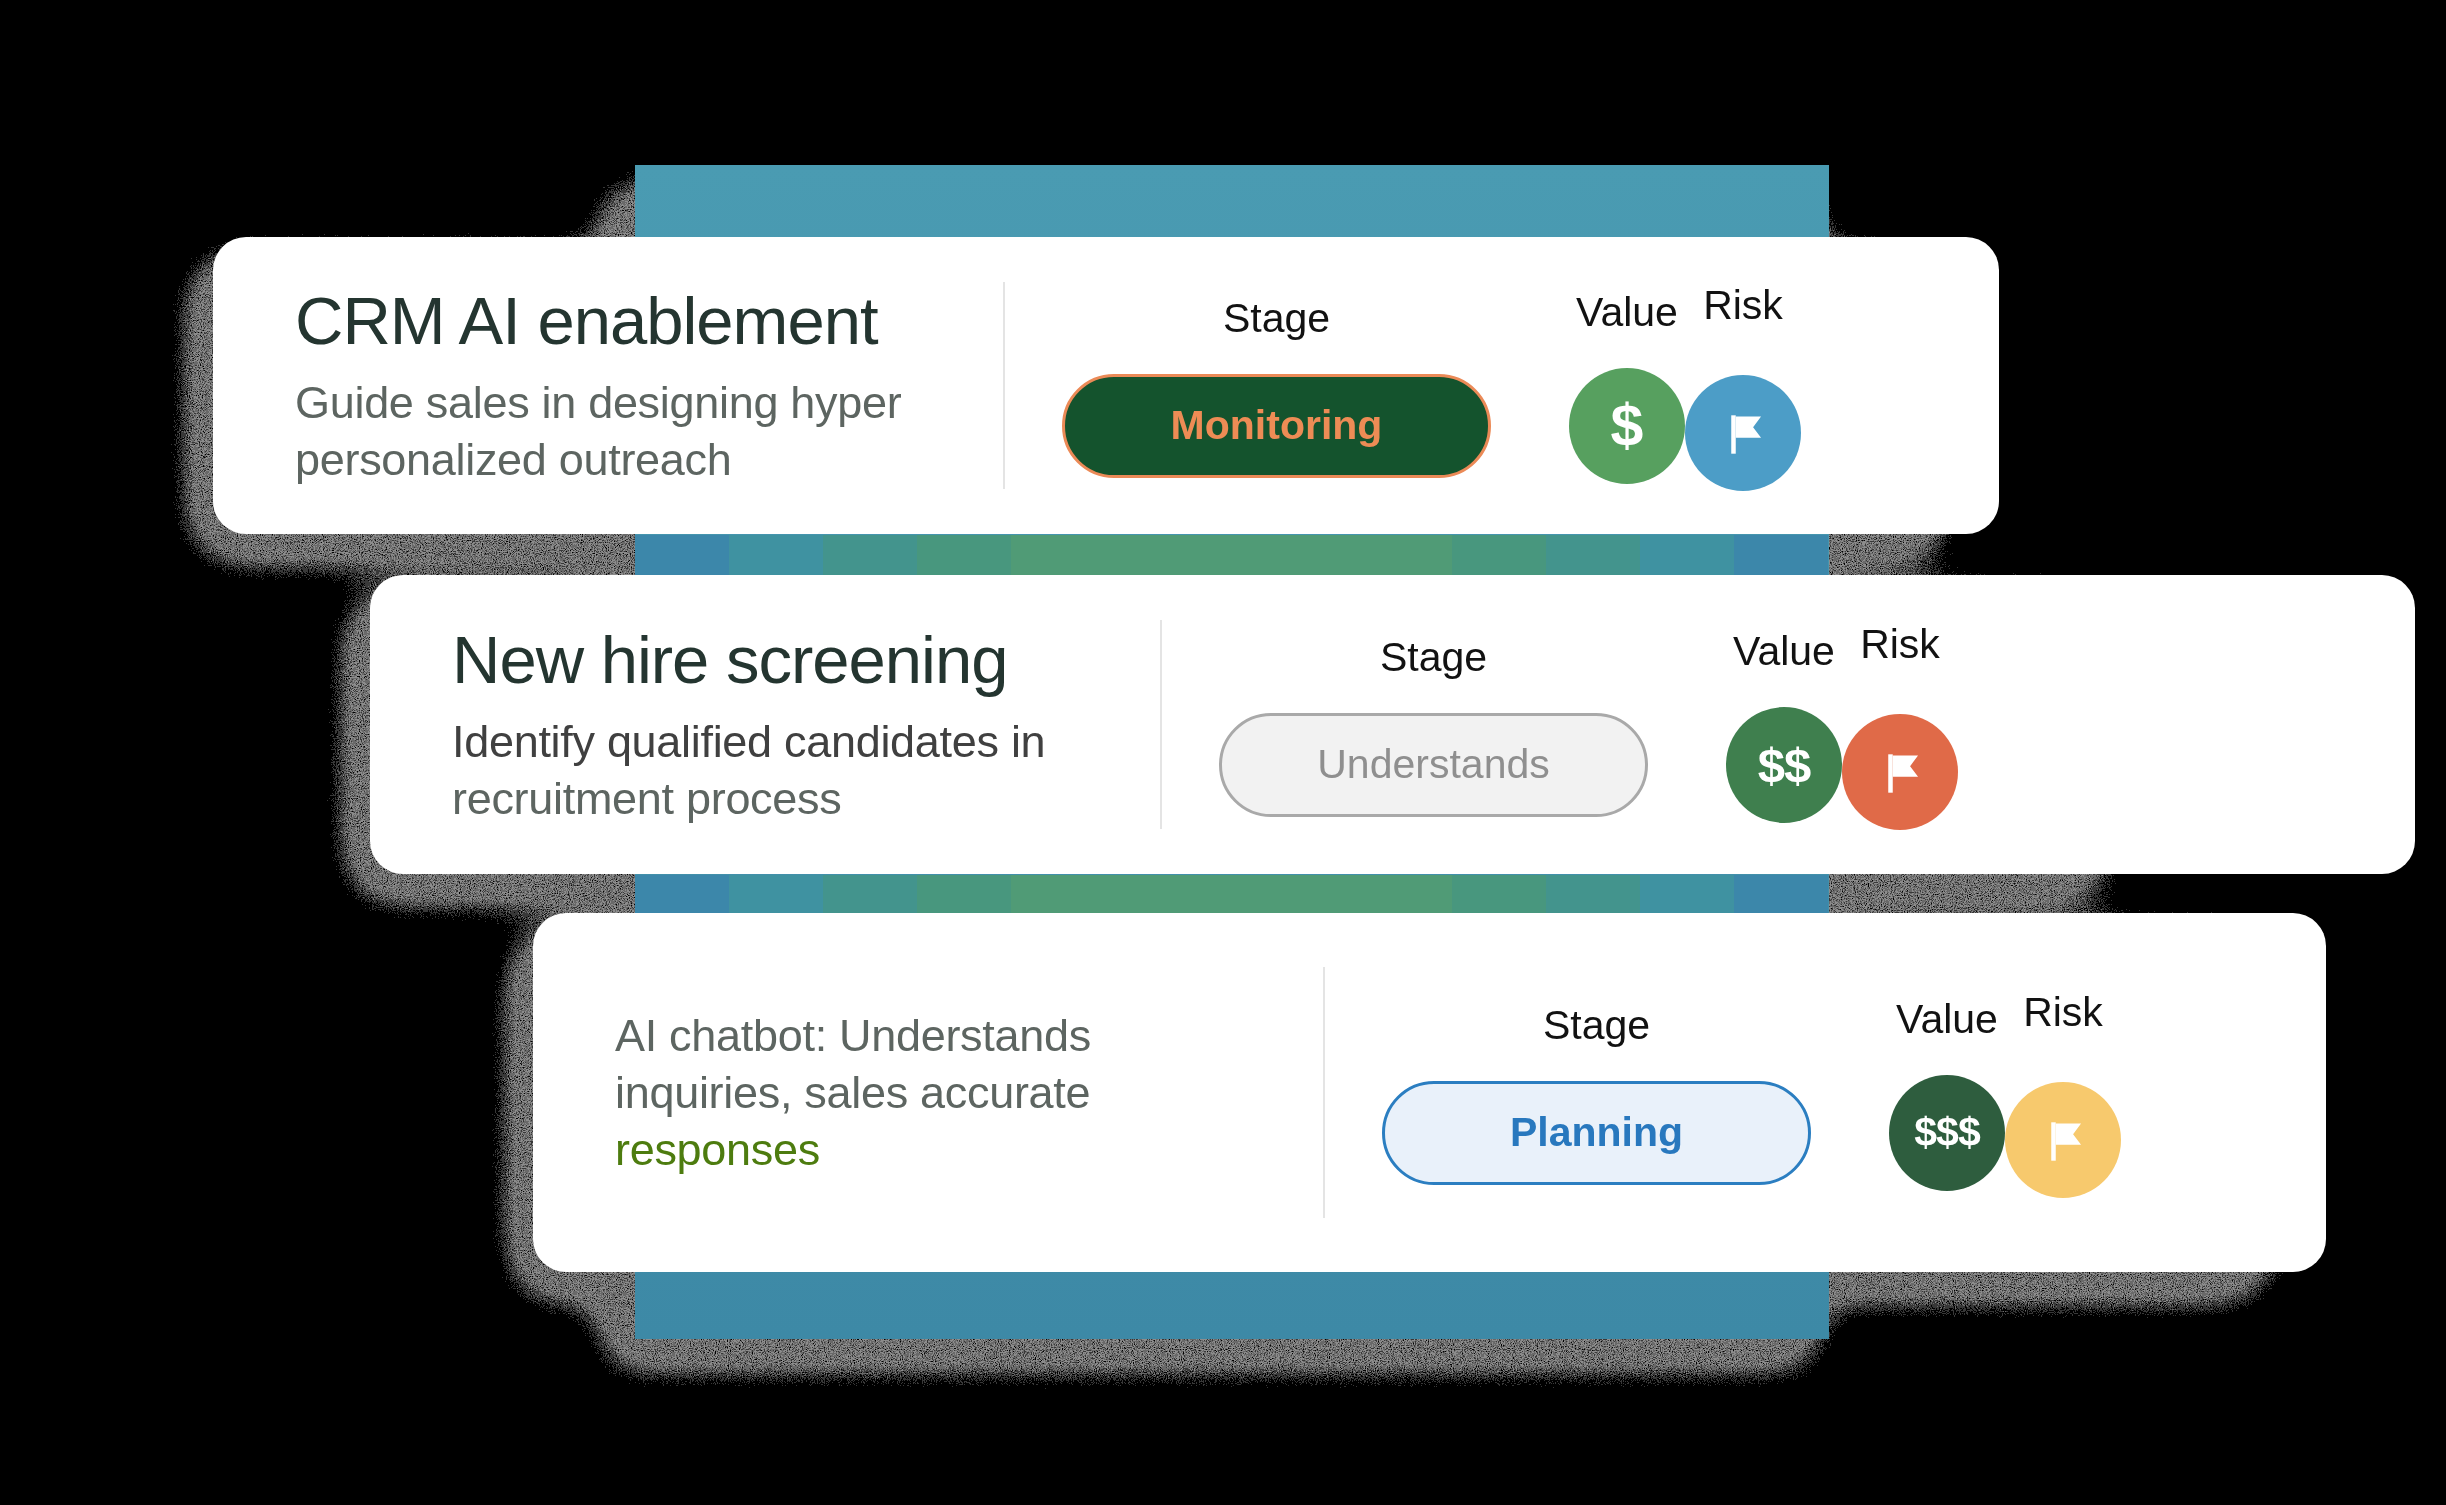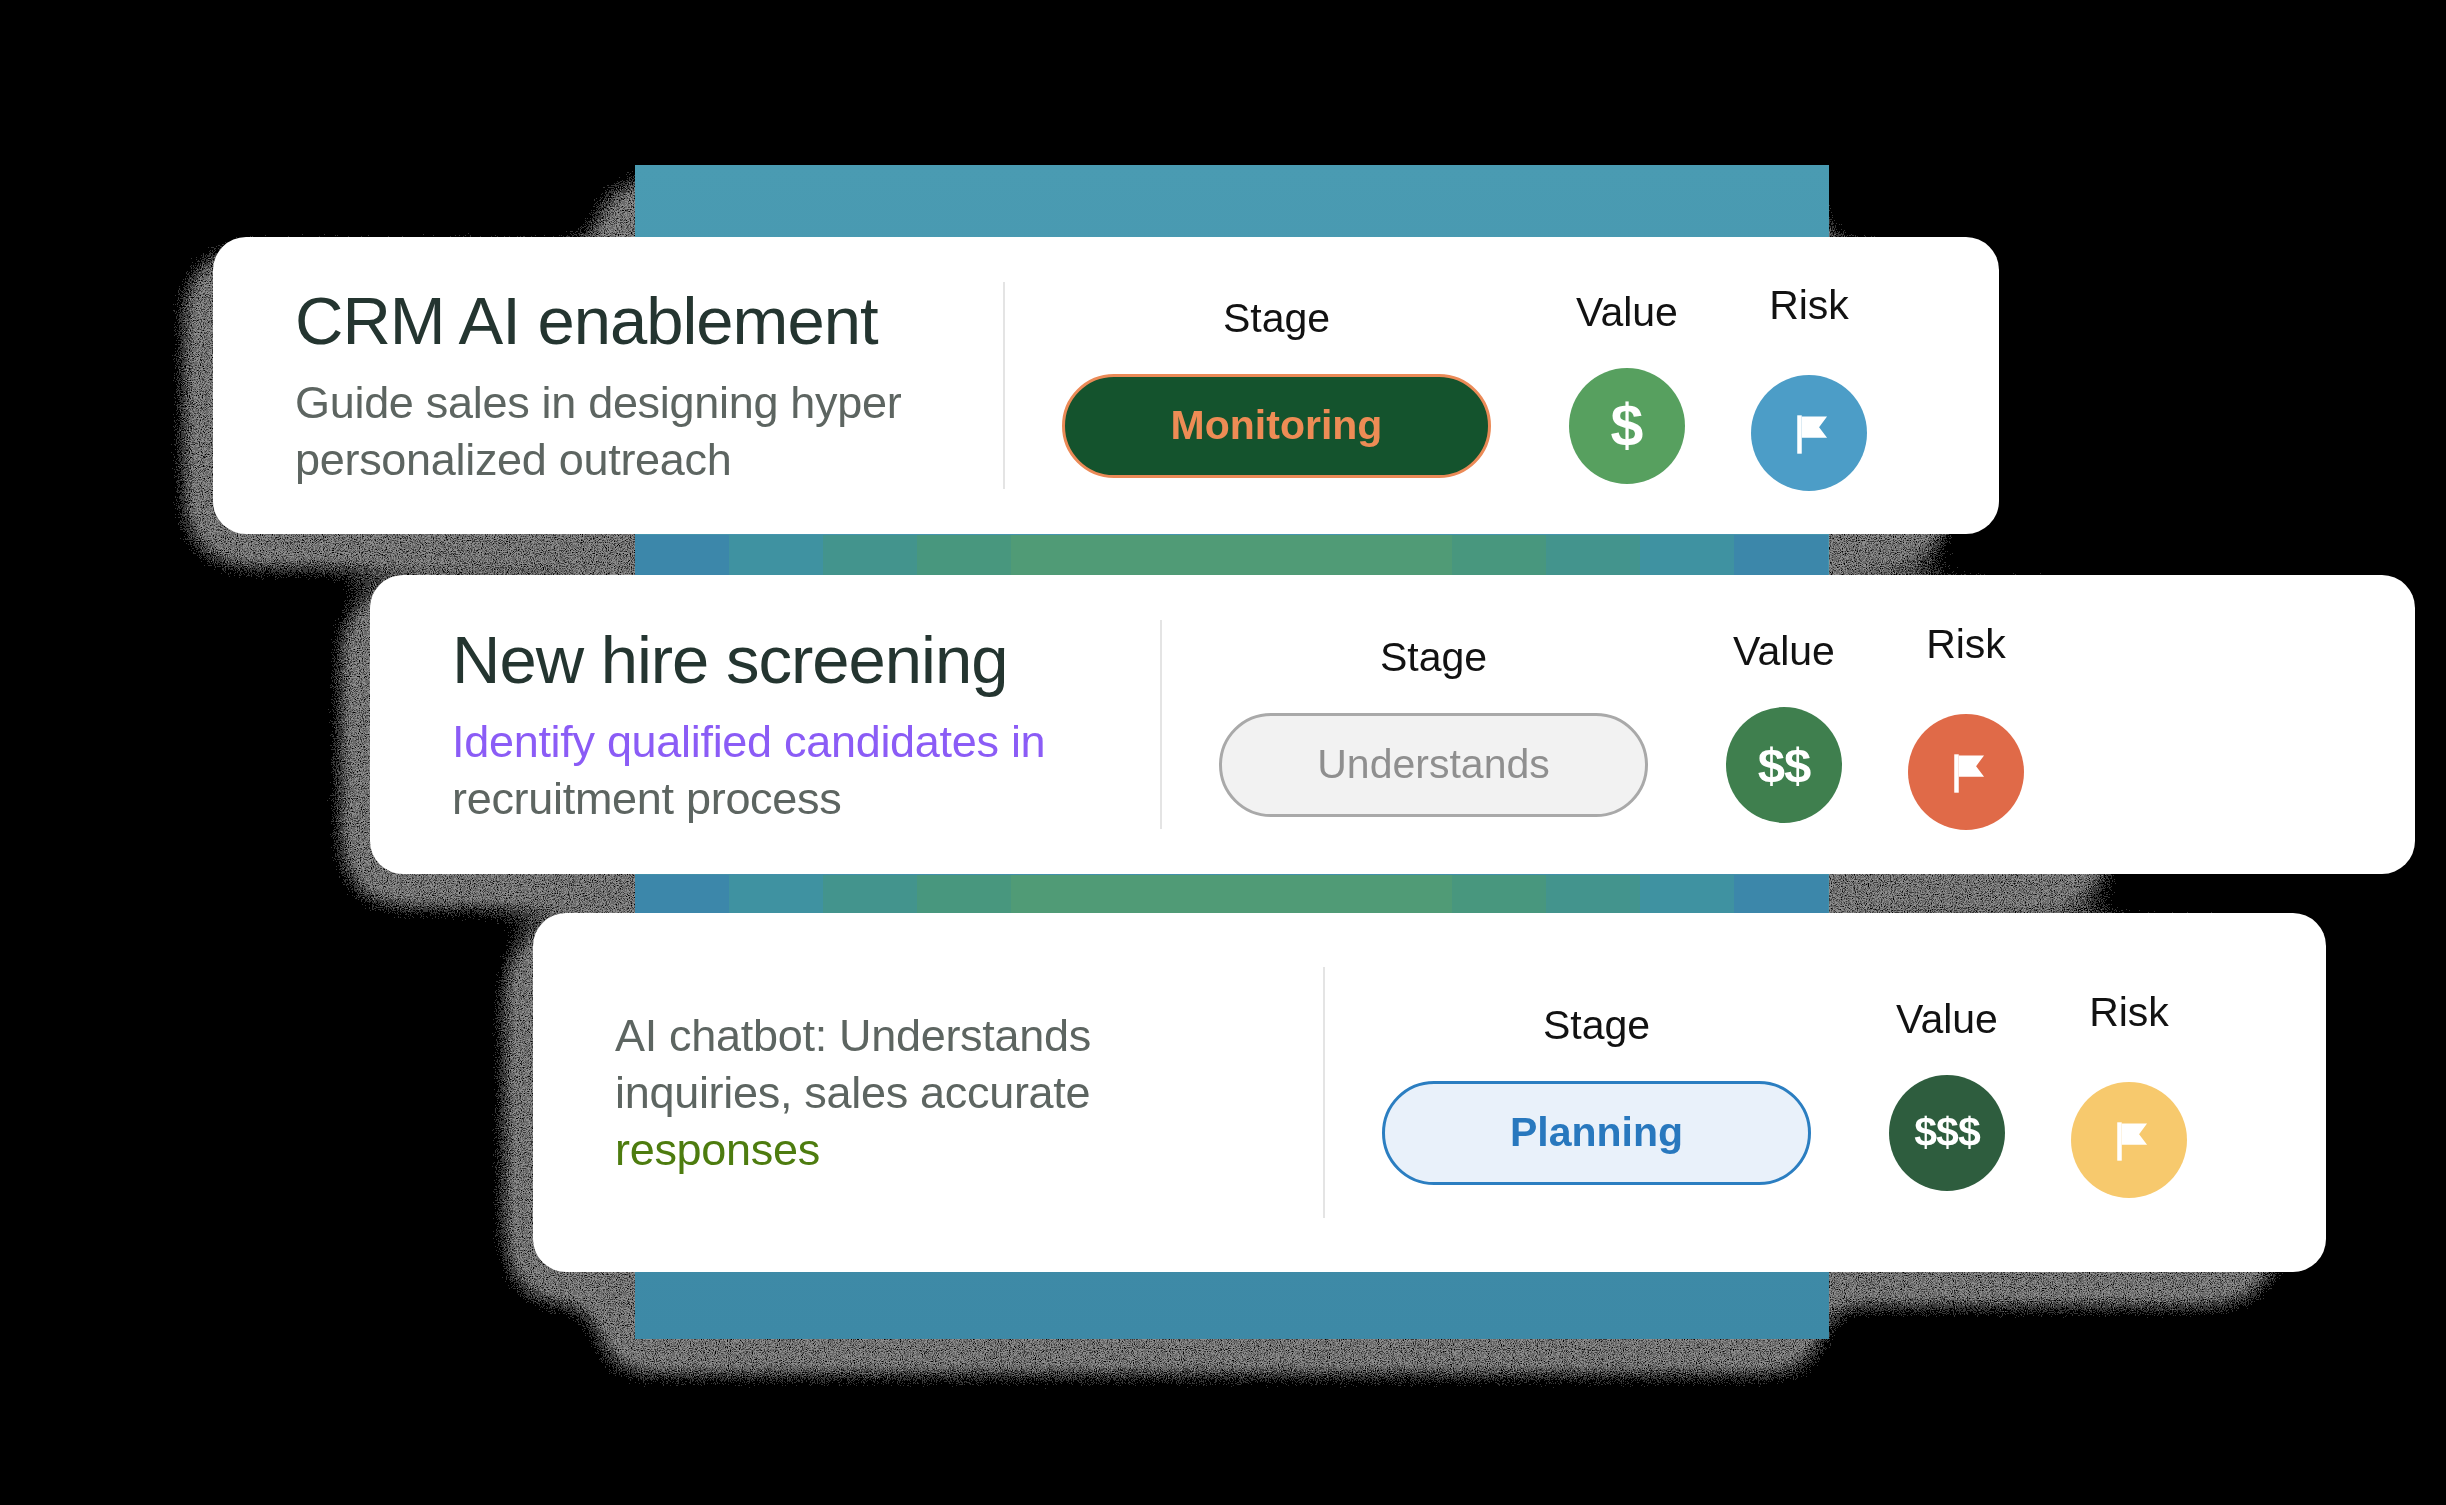--- a/index.html
+++ b/index.html
@@ -31,21 +31,21 @@
   .card-title{margin:0;font-size:67px;line-height:76px;font-weight:300;letter-spacing:-1px;}
   .card-desc{display:flex;flex-direction:column;}
   .desc-line{font-size:45px;line-height:57px;font-weight:300;letter-spacing:-0.3px;}
 
   .divider{position:absolute;left:790px;top:15%;height:70%;width:2px;}
 
   .col{position:absolute;top:0;height:100%;display:flex;flex-direction:column;
        align-items:center;justify-content:center;gap:31px;}
   .stage-col{left:833px;width:461px;}
   .value-col{left:1321px;width:186px;}
-  .risk-col{left:1503px;width:186px;gap:45px;}
+  .risk-col{left:1437px;width:186px;gap:45px;}
   .col-label{font-size:41px;line-height:49px;font-weight:400;}
 
   .stage-pill{width:429px;height:104px;border-radius:52px;border:3.9px solid;
               display:flex;align-items:center;justify-content:center;
               font-size:41px;font-weight:600;box-sizing:border-box;}
   .card2 .stage-pill{font-weight:400;}
 
   .circle{width:116px;height:116px;border-radius:50%;
           display:flex;align-items:center;justify-content:center;}
   .sym{color:#fff;font-weight:700;}
@@ -135,21 +135,21 @@
           <path d="M8.2 3.2 H20.6 L16.7 8.4 L20.6 13.6 H8.2 Z"></path>
         </svg>
       </div>
     </div>
   </section>
 
   <section class="card card2">
     <div class="card-text">
       <h2 class="card-title" style="color: rgb(36, 53, 48);">New hire screening</h2>
       <div class="card-desc">
-        <span class="desc-line" style="color: #8b5cf6;">Identify qualified candidates in</span>
+        <span class="desc-line" style="color: #404040;">Identify qualified candidates in</span>
         <span class="desc-line" style="color: rgb(93, 101, 97);">recruitment process</span>
       </div>
     </div>
     <div class="divider" style="background: rgb(228, 228, 228);"></div>
     <div class="col stage-col">
       <div class="col-label" style="color: rgb(18, 18, 18);">Stage</div>
       <div class="stage-pill" style="color: rgb(143, 143, 143); border-color: rgb(169, 169, 169); background: rgb(242, 242, 242);">Understands</div>
     </div>
     <div class="col value-col">
       <div class="col-label" style="color: rgb(18, 18, 18);">Value</div>

